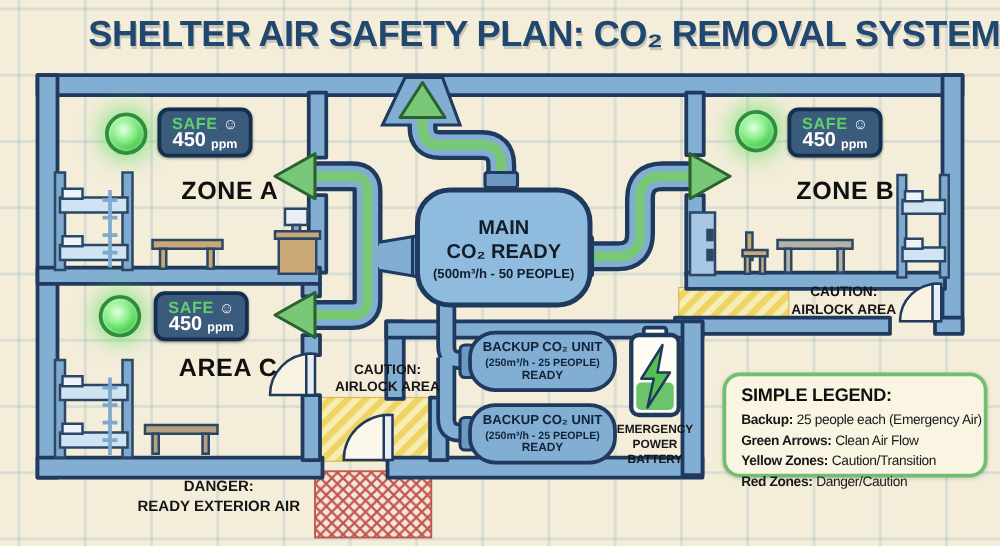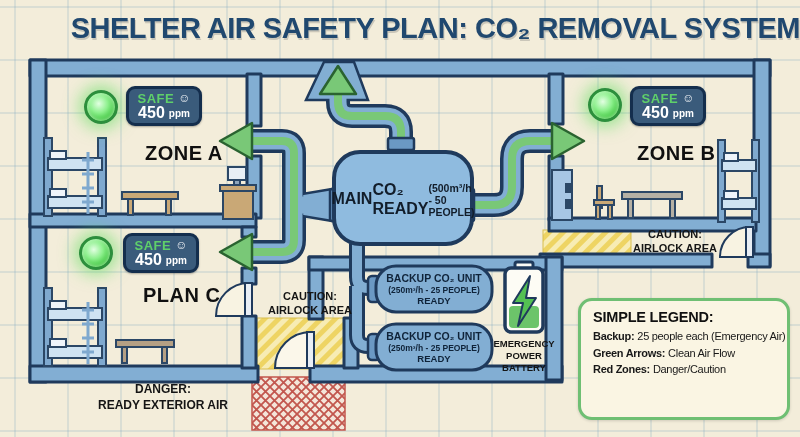--- a/index.html
+++ b/index.html
@@ -39,39 +39,39 @@
     background:radial-gradient(circle at 42% 38%, #e2ffe2 0%, #8df08d 38%, #3ec53e 72%, #238f31 100%);
     border:3px solid #2c8f3c;
     box-shadow:0 0 16px 5px rgba(90,220,90,.55), inset 0 0 4px rgba(255,255,255,.7);
   }
   
   .badge{
     width:76px;height:40px;border-radius:9px;background:#3a5b7b;border:3px solid #142e4d;
     display:flex;flex-direction:column;justify-content:center;align-items:center;gap:0;
     box-shadow:0 1px 2px rgba(0,0,0,.3);
   }
-  .badge .row{display:flex;align-items:flex-start;gap:4px;line-height:1;}
+  .badge .row{display:flex;align-items:flex-end;gap:4px;line-height:1;}
   .badge .safe{color:#5fd06a;font-weight:bold;font-size:13px;letter-spacing:.5px;}
   .badge .smiley{color:#f2f5f8;font-size:12px;}
   .badge .val{color:#fff;font-weight:bold;font-size:16px;}
   .badge .unit{color:#fff;font-weight:bold;font-size:10px;padding-top:4px;}
   
-  .unit-text{display:flex;flex-direction:row;align-items:center;justify-content:center;text-align:left;color:#121d2a;}
+  .unit-text{display:flex;flex-direction:column;align-items:center;justify-content:center;text-align:left;color:#121d2a;}
   .unit-text .l1,.unit-text .l2{font-size:16px;font-weight:bold;line-height:1.2;}
   .unit-text .l3{font-size:10.5px;font-weight:bold;margin-top:2px;}
   .tank-text{display:flex;flex-direction:column;align-items:center;justify-content:center;text-align:center;color:#0f2339;}
   .tank-text .l1{font-size:10.5px;font-weight:bold;line-height:1.15;}
   .tank-text .l2{font-size:8.5px;font-weight:bold;}
   .tank-text .l3{font-size:9.5px;font-weight:bold;}
   .small-caps-label{font-size:11px;font-weight:bold;color:#151515;text-align:center;line-height:1.25;white-space:nowrap;}
   .danger-label{font-size:12px;font-weight:bold;color:#151515;text-align:center;line-height:1.3;white-space:nowrap;}
   .battery-label{font-size:9.5px;font-weight:bold;color:#151515;text-align:center;line-height:1.25;}
   
   .legend{
-    left:578px;top:298px;width:212px;height:122px;
+    left:578px;top:298px;width:212px;height:84px;
     background:#faf5e3;border:3px solid #6fbf73;border-radius:14px;
     padding:8px 12px 6px 12px;box-shadow:0 1px 3px rgba(0,0,0,.15);
   }
   .legend .lg-title{font-size:14.5px;font-weight:bold;color:#101010;margin-bottom:3px;letter-spacing:-.2px;}
   .legend .lg-item{font-size:11px;color:#181818;line-height:1.52;letter-spacing:-.3px;white-space:nowrap;}
   .legend .term{font-weight:bold;}
   .legend .desc{margin-left:3px;}
 </style>
 </head>
 <body>
@@ -284,21 +284,21 @@
   <div class="abs badge" style="left:123px;top:233px;">
     <div class="row">
         <span class="safe">SAFE</span>
         <span class="smiley">☺</span>
       </div>
     <div class="row">
         <span class="val">450</span>
         <span class="unit">ppm</span>
       </div>
   </div>
-  <div class="abs zone-label" style="left:106px;top:284px;width:90px;">PLAN C</div>
+  <div class="abs zone-label" style="left:106px;top:284px;width:90px;">AREA C</div>
 
   <div class="abs unit-text" style="left:338px;top:164px;width:130px;height:70px;">
     <span class="l1">MAIN</span>
     <span class="l2">CO₂ READY</span>
     <span class="l3">(500m³/h - 50 PEOPLE)</span>
   </div>
 
   <div class="abs tank-text" style="left:380px;top:269px;width:108px;height:40px;">
     <span class="l1">BACKUP CO₂ UNIT</span>
     <span class="l2">(250m³/h - 25 PEOPLE)</span>
@@ -318,25 +318,26 @@
 
   <div class="abs small-caps-label" style="left:252px;top:290px;width:116px;">
     <div>CAUTION:</div>
     <div>AIRLOCK AREA</div>
   </div>
   <div class="abs small-caps-label" style="left:626px;top:228px;width:98px;">
     <div>CAUTION:</div>
     <div>AIRLOCK AREA</div>
   </div>
 
-  <div class="abs danger-label" style="left:88px;top:382px;width:150px;">
+  <div class="abs danger-label" style="left:100px;top:382px;width:150px;">
     <div>DANGER:</div>
     <div>READY EXTERIOR AIR</div>
   </div>
 
   <div class="abs legend">
     <div class="lg-title">SIMPLE LEGEND:</div>
     <div class="lg-item"><span class="term">Backup:</span><span class="desc">25 people each (Emergency Air)</span></div>
     <div class="lg-item"><span class="term">Green Arrows:</span><span class="desc">Clean Air Flow</span></div>
+    <div class="lg-item"><span class="term">Yellow Zones:</span><span class="desc">Caution/Transition</span></div>
     <div class="lg-item"><span class="term">Red Zones:</span><span class="desc">Danger/Caution</span></div>
   </div>
 
 </div>
 
 </body></html>

